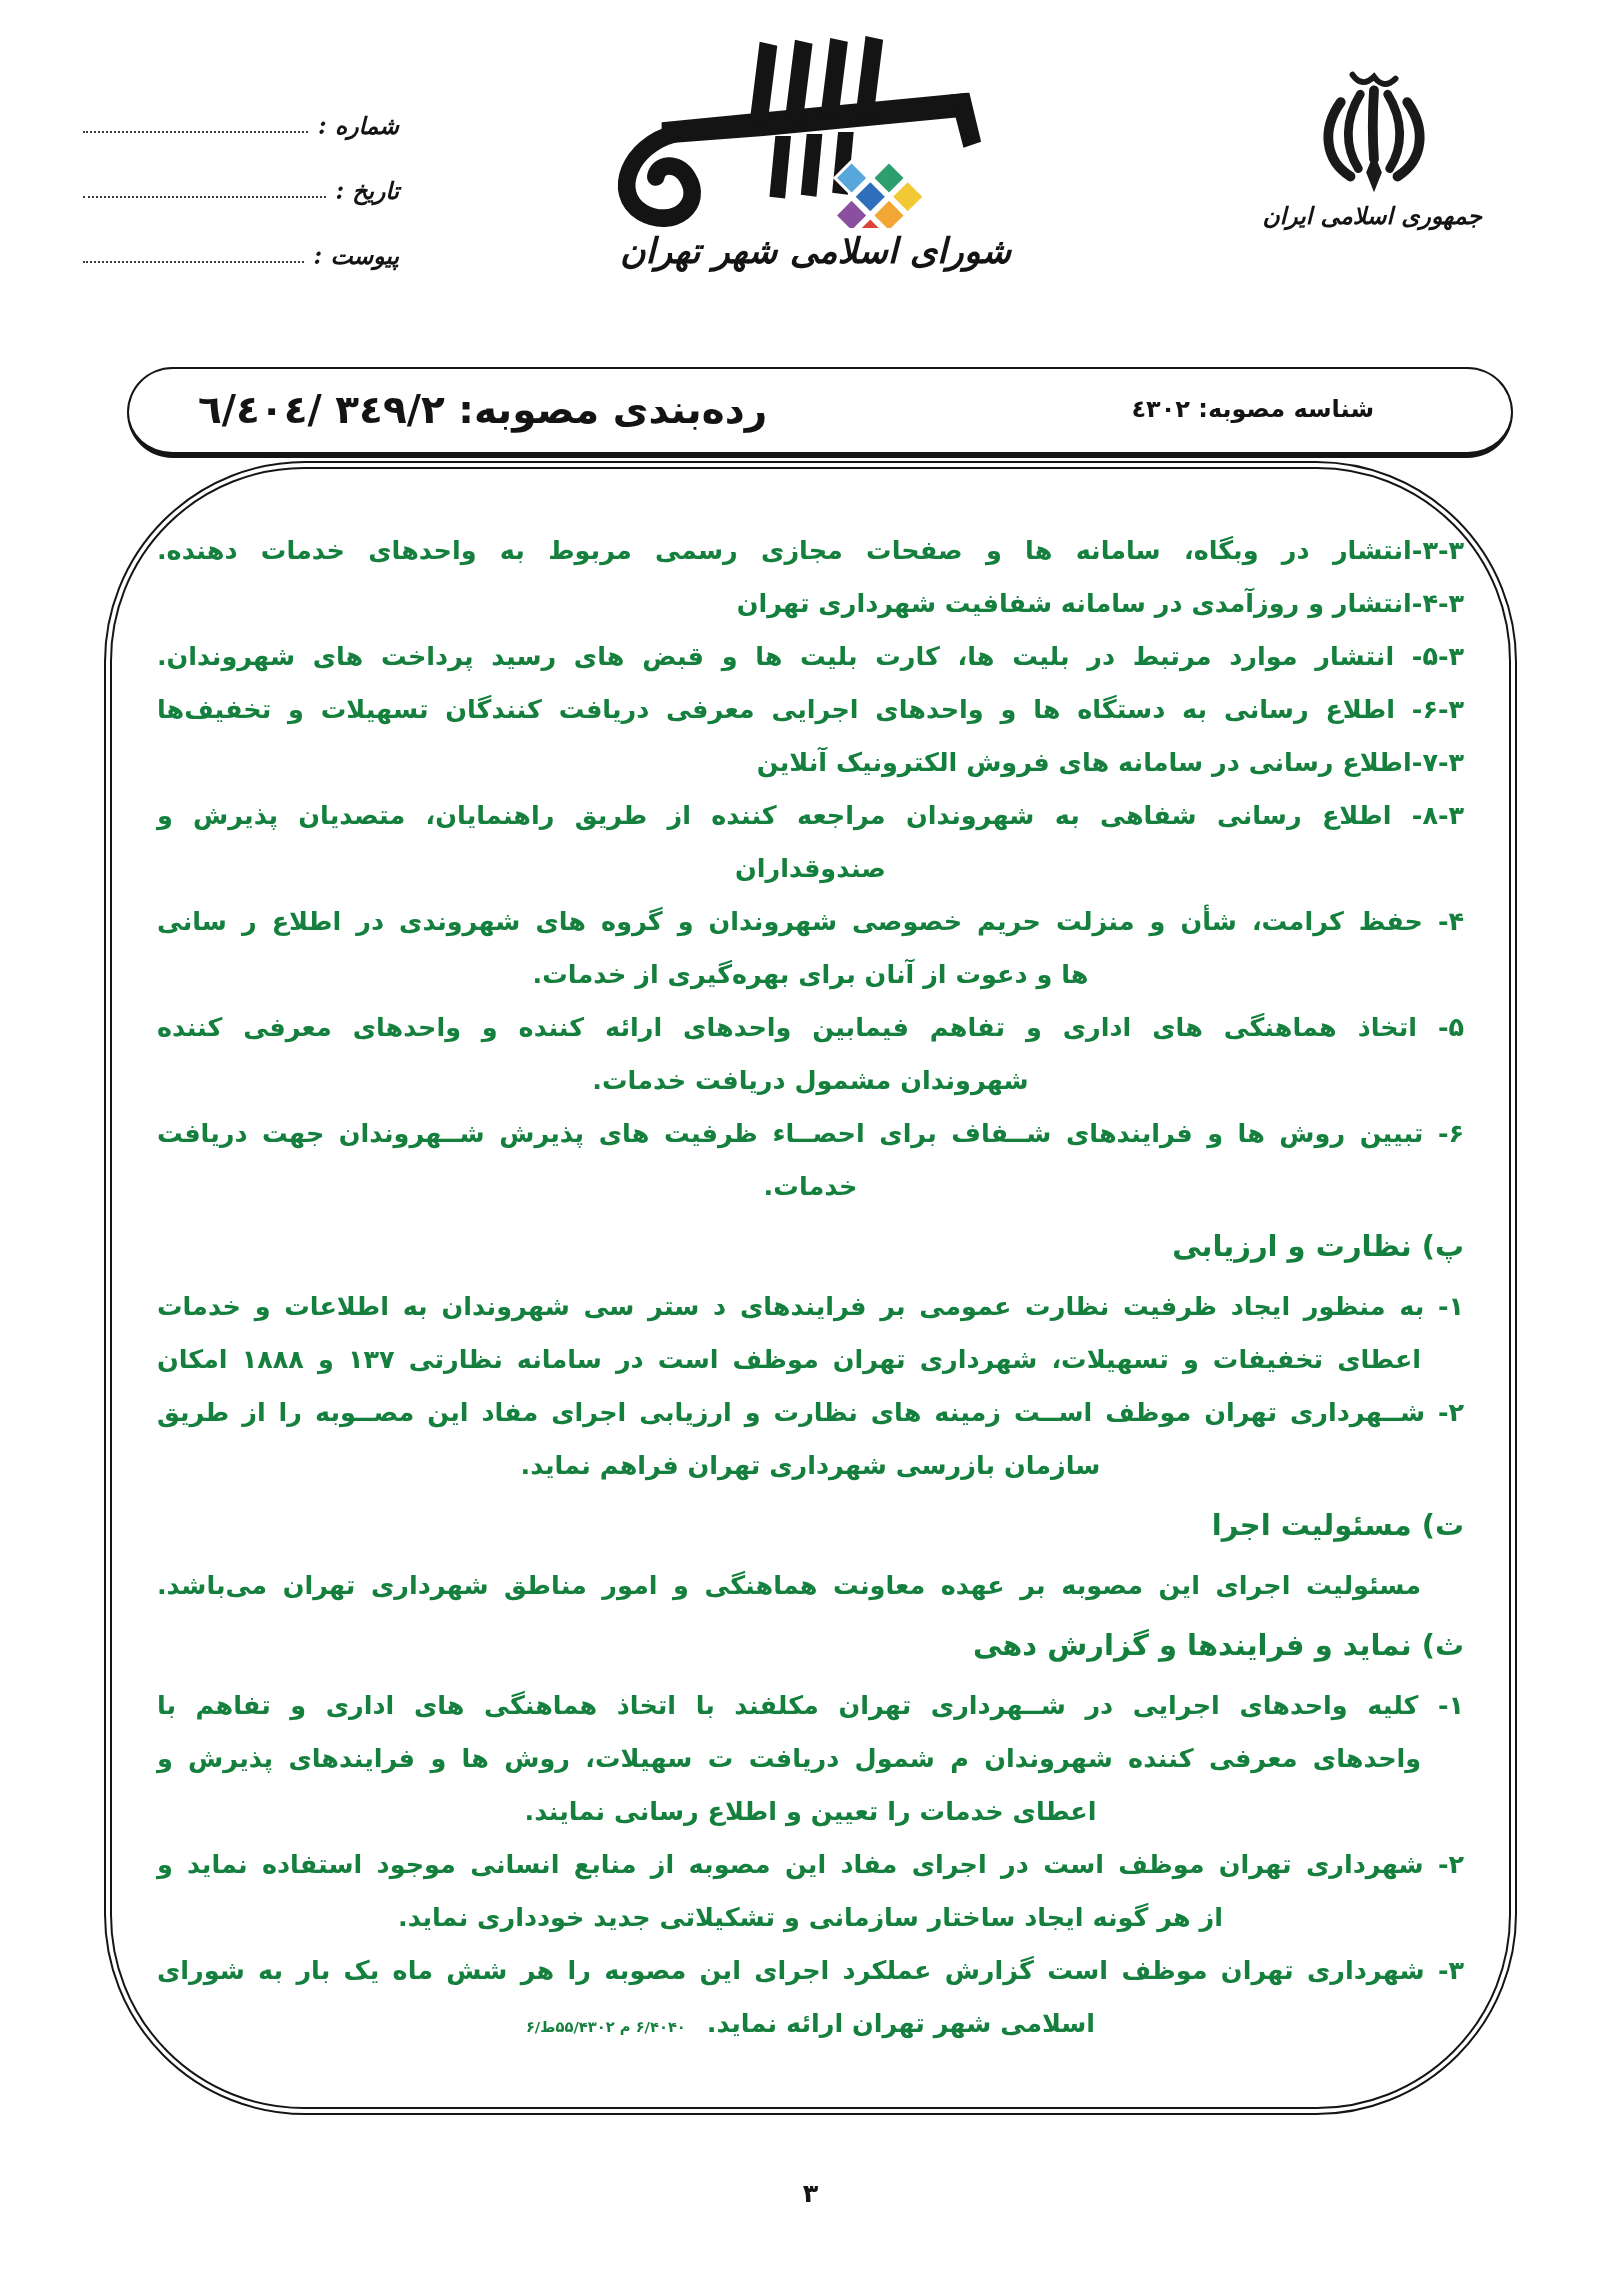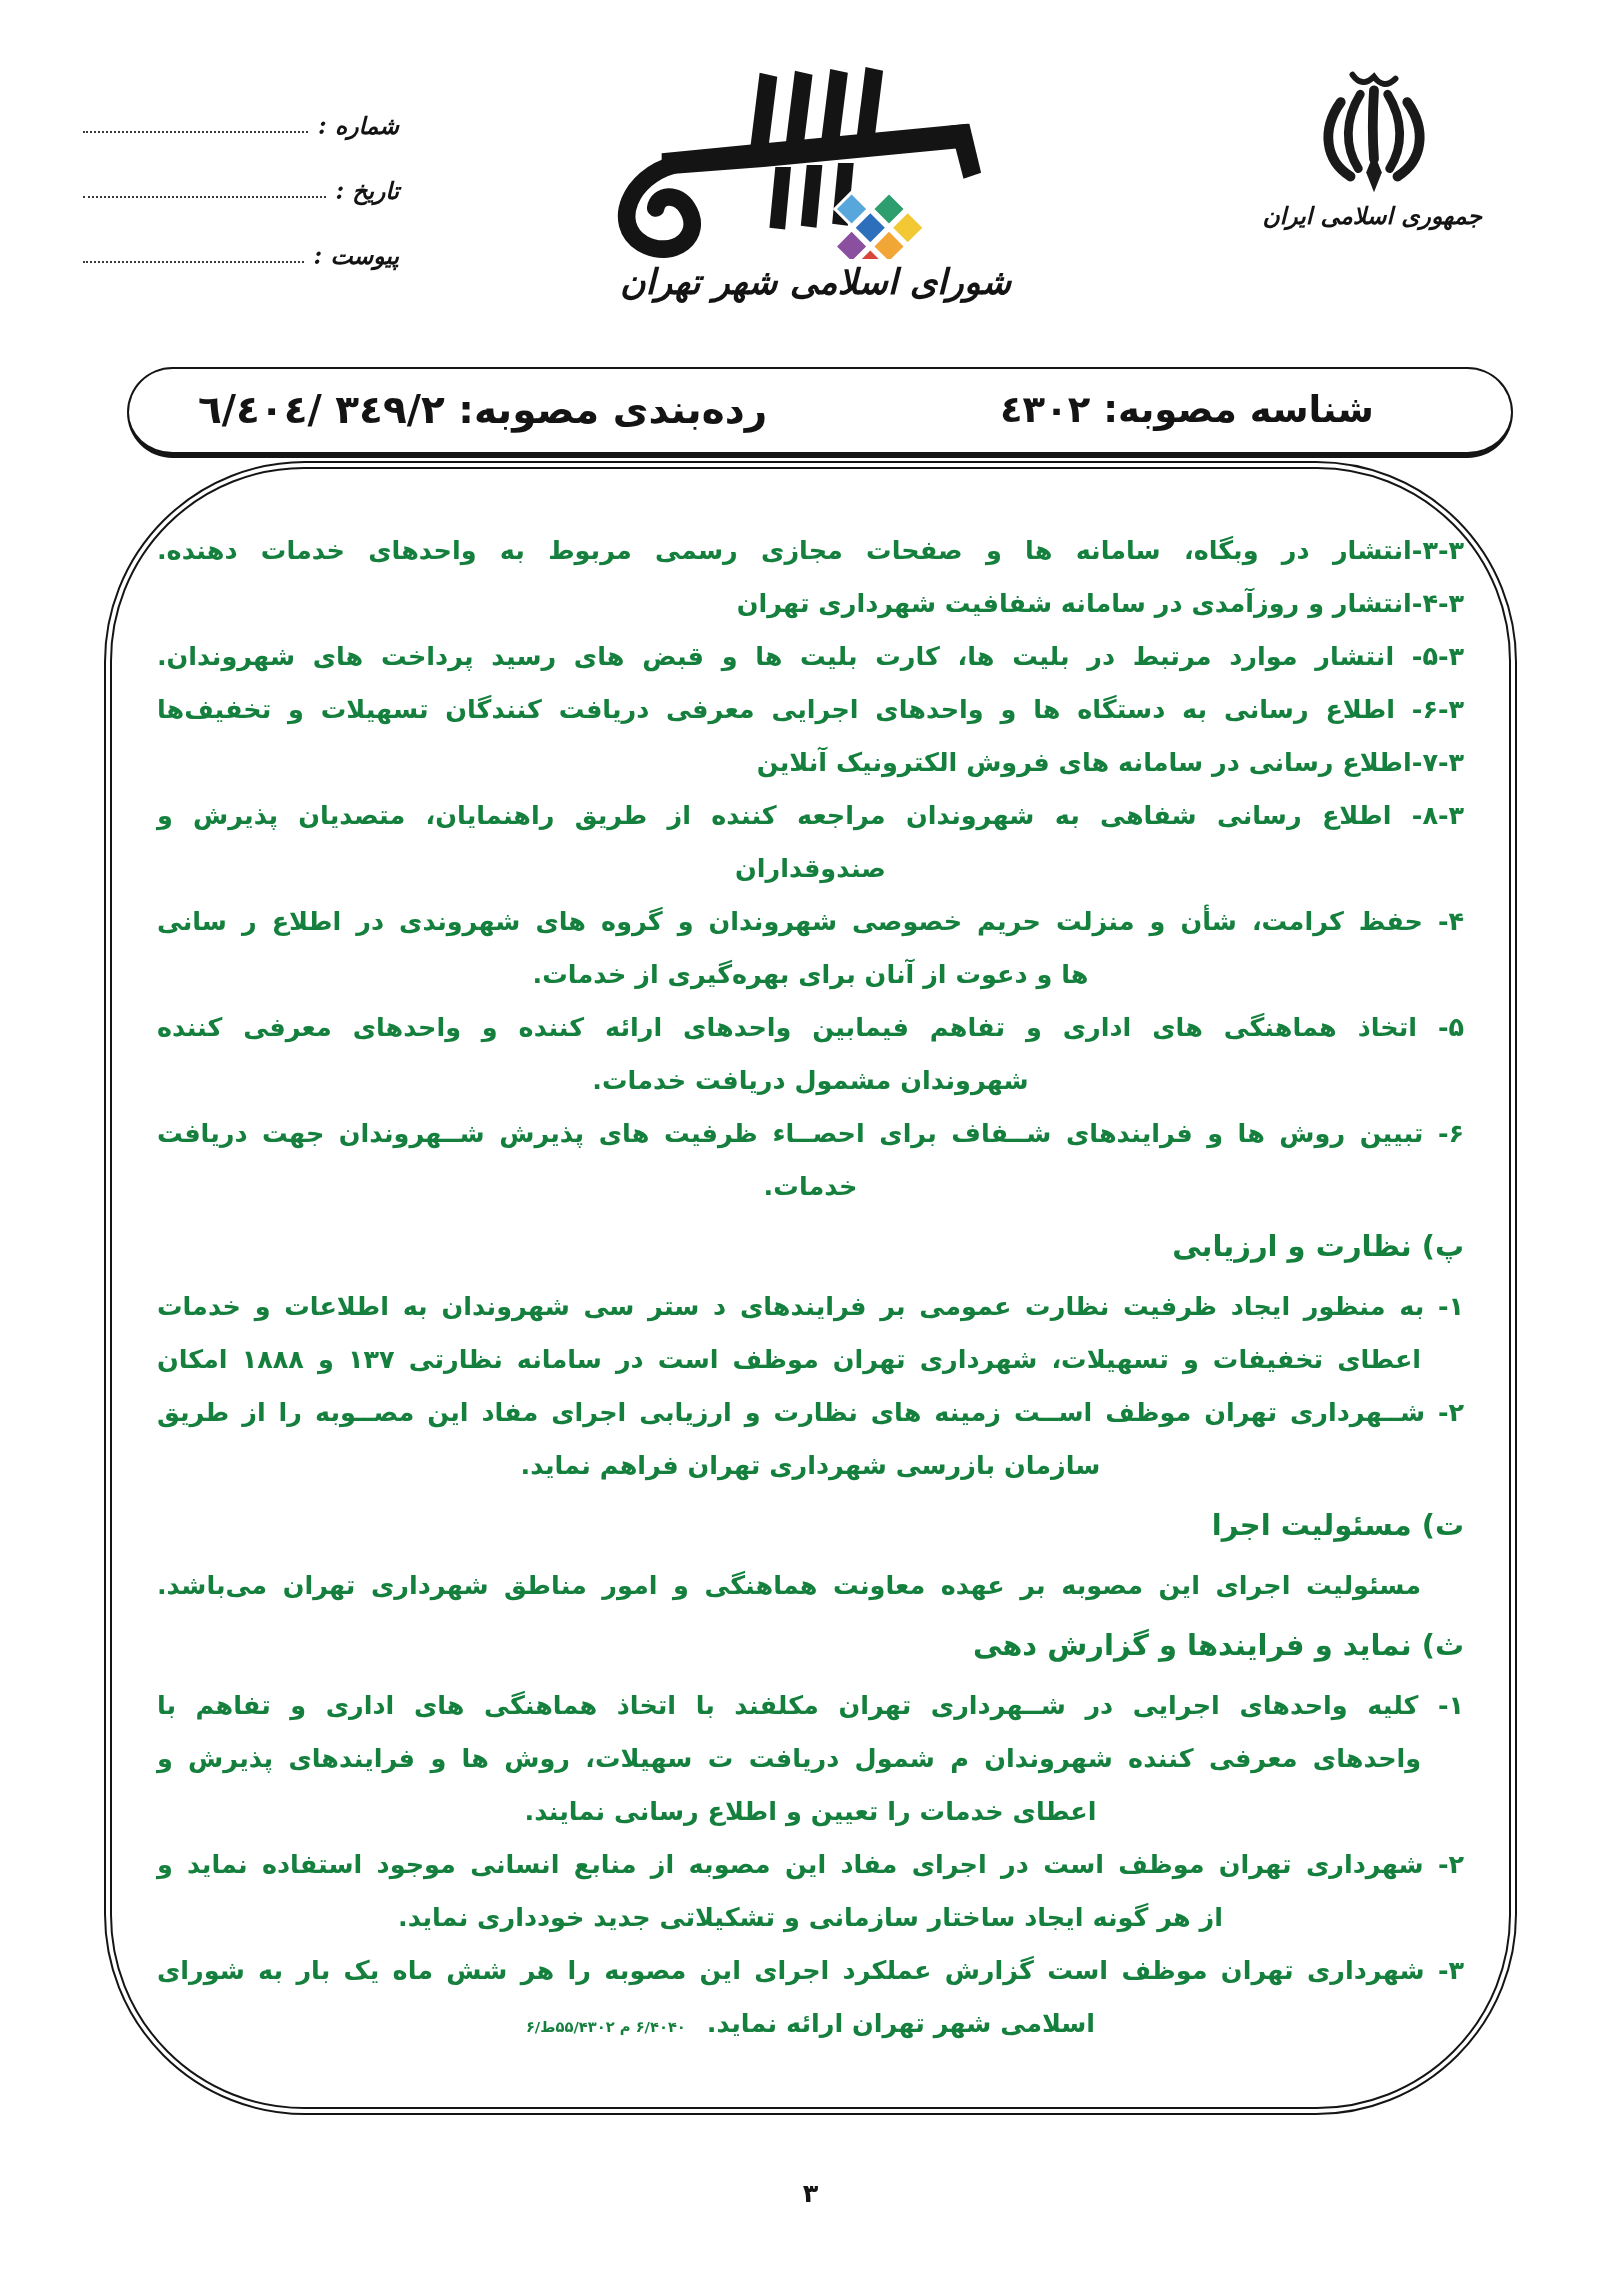--- a/index.html
+++ b/index.html
@@ -12,21 +12,21 @@
   
   .fields{position:absolute;left:83px;top:75px;width:316px;}
   .field-row{display:flex;direction:rtl;align-items:flex-end;height:65px;}
   .field-label{
     font-family:"DejaVu Serif",serif;font-style:italic;font-weight:700;
     font-size:23.5px;white-space:nowrap;direction:rtl;
   }
   .field-dots{flex:1;border-bottom:2.9px dotted #3a3a3a;margin:0 9.8px 6.9px 0;height:9.8px;}
 
   
-  .council{position:absolute;left:595px;top:63px;width:441px;text-align:center;}
+  .council{position:absolute;left:595px;top:32px;width:441px;text-align:center;}
   .council svg{display:block;margin:0 auto;}
   .council-caption{
     font-family:"DejaVu Serif",serif;font-style:italic;font-weight:700;
     font-size:35px;direction:rtl;margin-top:2px;white-space:nowrap;
   }
 
   
   .emblem{position:absolute;left:1266px;top:61px;width:216px;text-align:center;}
   .emblem svg{display:block;margin:0 auto;}
   .emblem-caption{
@@ -35,21 +35,21 @@
   }
 
   
   .pill{
     position:absolute;left:127px;top:367px;width:1386px;height:91px;
     border:2.9px solid #151515;border-bottom-width:6.9px;border-radius:47px;
     box-sizing:border-box;
   }
   .pill-id{
     position:absolute;right:137px;top:0;height:81px;line-height:81px;
-    font-size:37px;font-weight:700;direction:rtl;white-space:nowrap;
+    font-size:24px;font-weight:700;direction:rtl;white-space:nowrap;
   }
   .pill-class{
     position:absolute;left:69px;top:0;height:81px;line-height:81px;
     font-size:39px;font-weight:700;direction:rtl;white-space:nowrap;
   }
 
   
   .mainbox{
     position:absolute;left:104px;top:461px;width:1413px;height:1654px;
     border:2.9px solid #151515;border-radius:201px;box-sizing:border-box;

